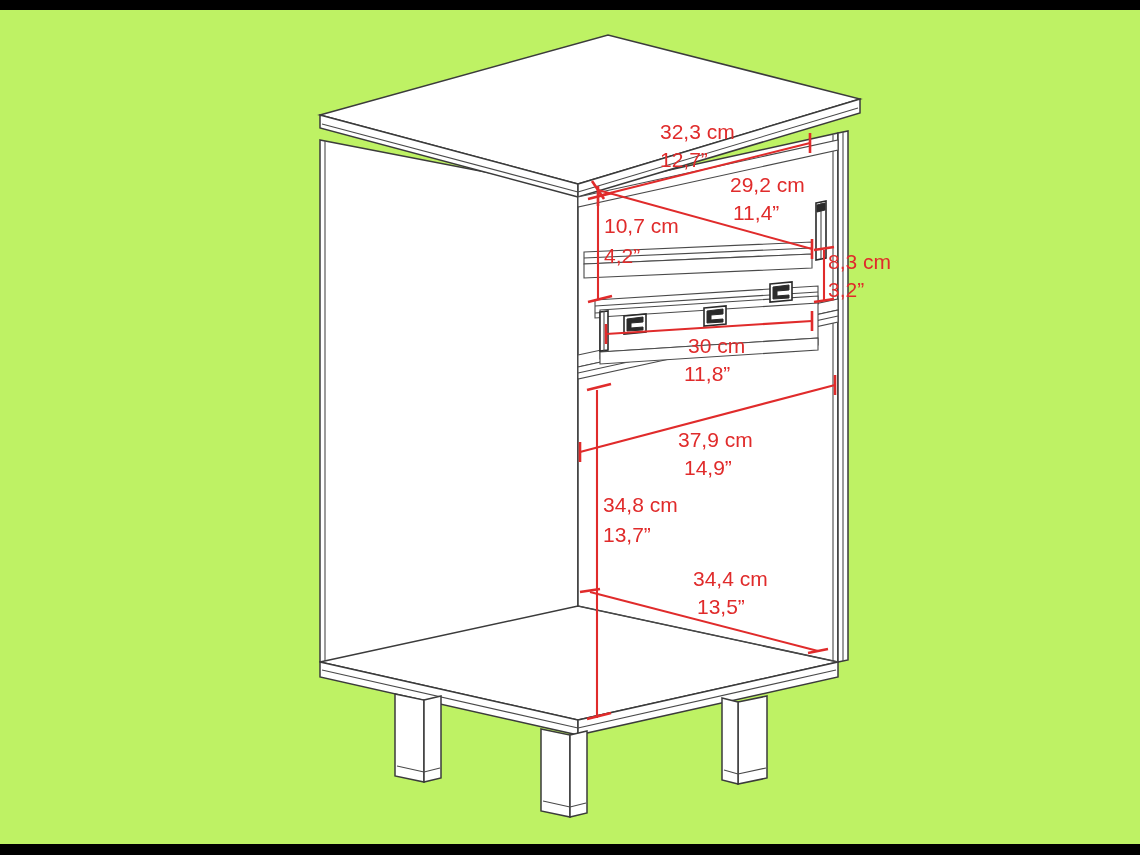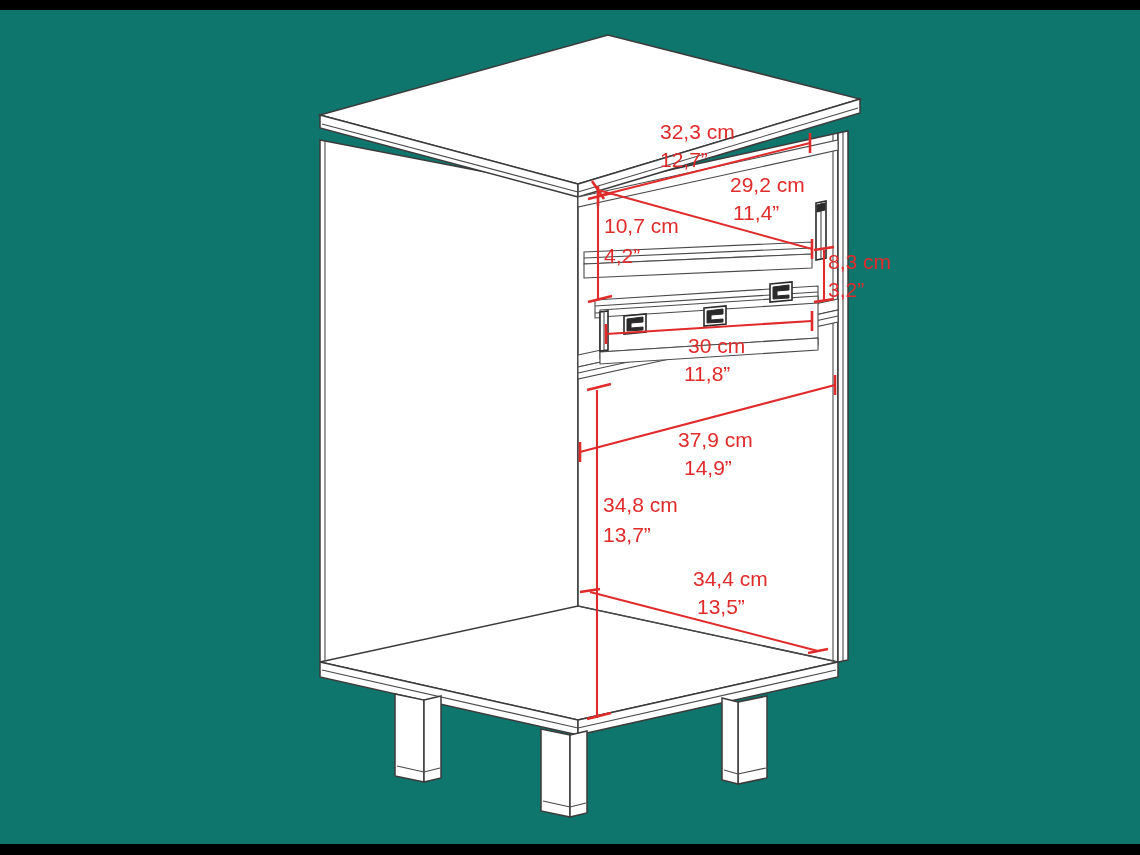--- a/index.html
+++ b/index.html
@@ -12,21 +12,21 @@
     width: 1140px;
     height: 855px;
     font-family: "Liberation Sans", sans-serif;
     overflow: hidden;
     position: relative;
   }
   #diagram-root {
     position: relative;
     width: 1140px;
     height: 855px;
-    background: #0f766e;
+    background: #bef264;
   }
   .letterbox {
     position: absolute;
     left: 0;
     width: 1140px;
     background: #000000;
   }
   #letterbox-top { top: 0; height: 10px; }
   #letterbox-bottom { bottom: 0; height: 11px; }
 

